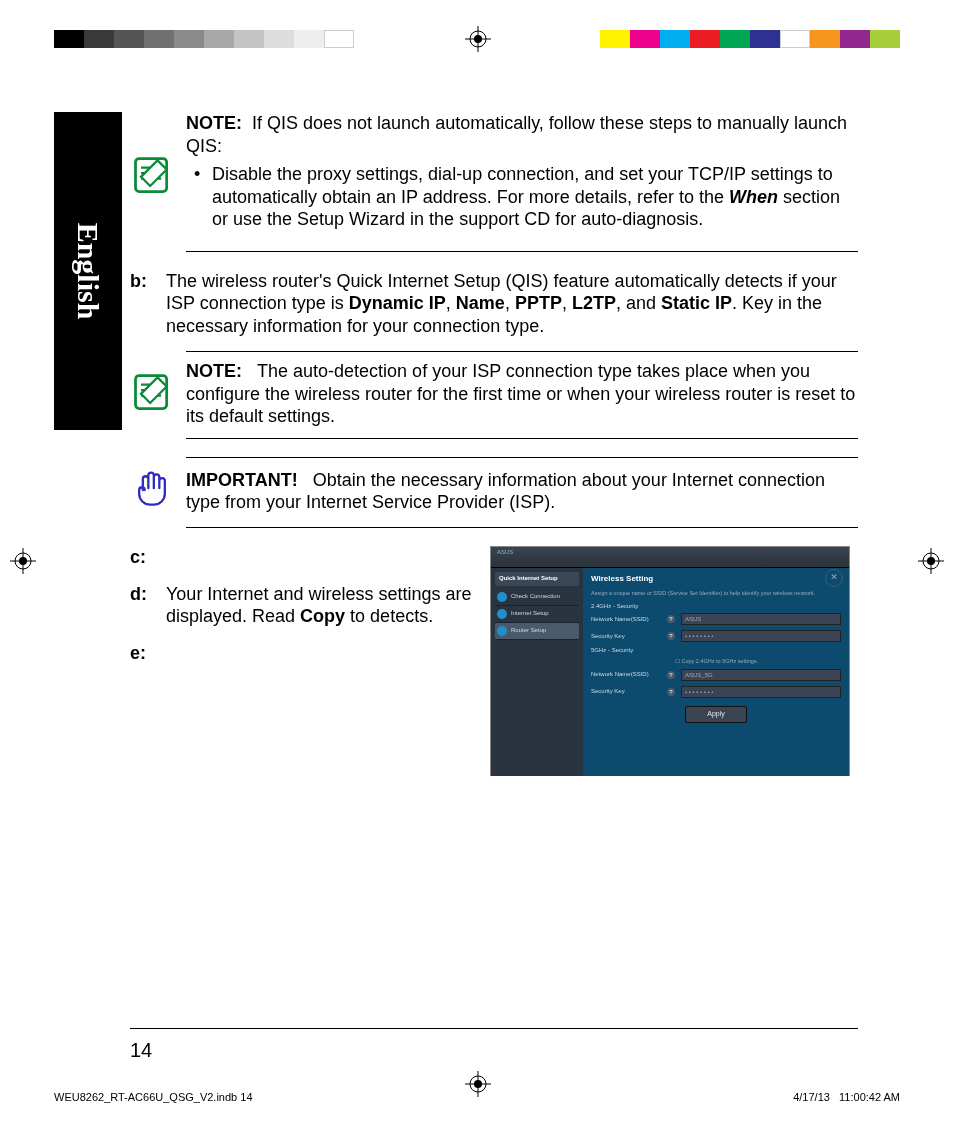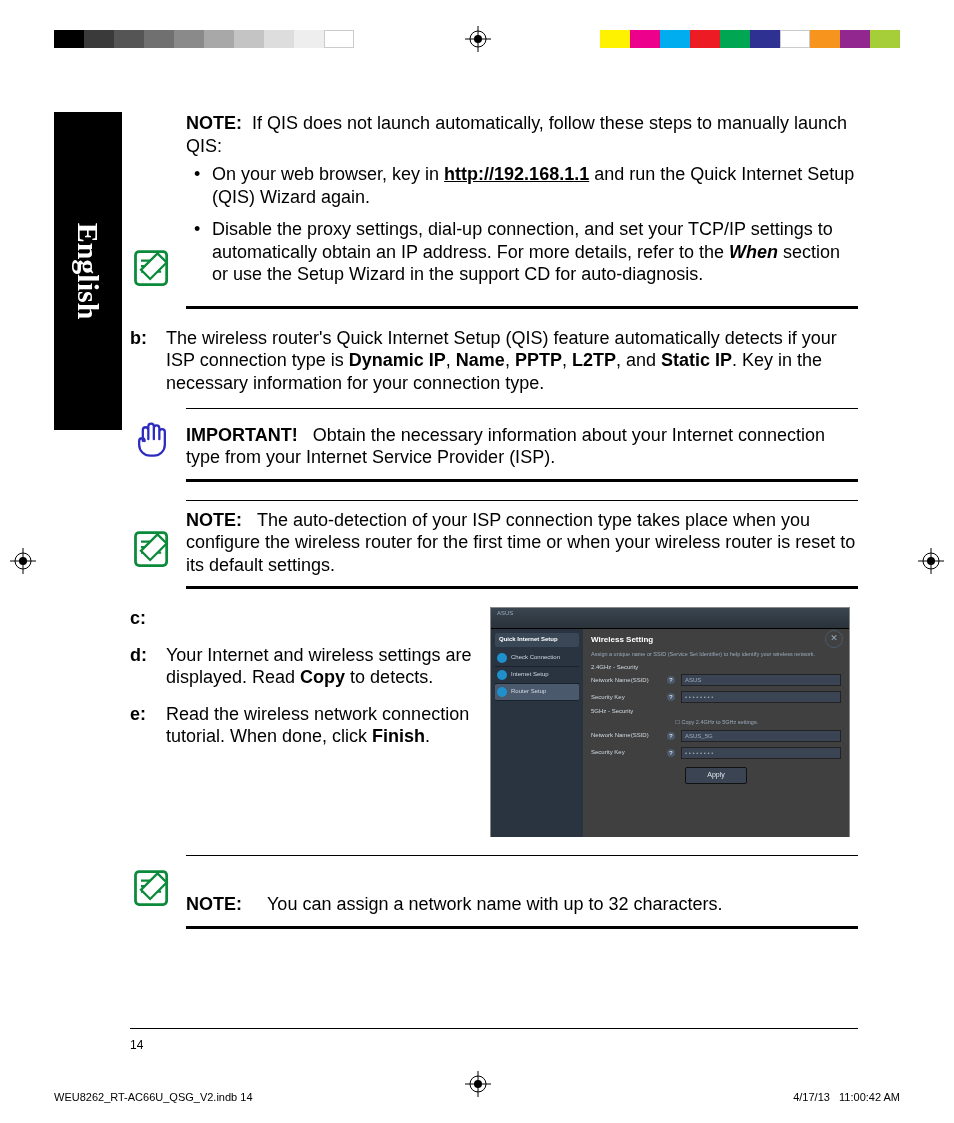--- a/index.html
+++ b/index.html
@@ -53,23 +53,23 @@
     white-space: nowrap;
   }
   .content {
     position: absolute;
     left: 130px;
     top: 112px;
     width: 728px;
   }
   .note-block {
     display: flex;
-    align-items: flex-end;
+    align-items: center;
     border-top: 1px solid #000;
-    border-bottom: 3px solid #000000;
+    border-bottom: 1px solid #000000;
     padding: 8px 0 10px 0;
     margin-bottom: 18px;
   }
   .note-block.no-top-border { border-top: none; padding-top: 0; }
   .icon-col {
     width: 56px;
     flex-shrink: 0;
     padding-top: 2px;
   }
   .note-icon svg { width: 44px; height: 44px; }
@@ -152,21 +152,21 @@
     border-radius: 2px;
   }
   .router-shot .side .ico {
     width: 10px; height: 10px; border-radius: 50%;
     background: #1e90cc;
     flex-shrink: 0;
   }
   .router-shot .main {
     flex: 1;
     padding: 6px 8px;
-    background: #404040;
+    background: #0c4a6e;
   }
   .router-shot .main .title {
     color: #fff; font-size: 8px; font-weight: bold;
     margin-bottom: 6px;
   }
   .router-shot .row {
     display: flex;
     align-items: center;
     font-size: 6px;
     margin-bottom: 5px;
@@ -214,21 +214,21 @@
     position: absolute;
     left: 130px;
     top: 1028px;
     width: 728px;
     border-top: 1px solid #000;
   }
   .page-number {
     position: absolute;
     left: 130px;
     top: 1038px;
-    font-size: 12px;
+    font-size: 20px;
   }
   .doc-footer {
     position: absolute;
     bottom: 18px;
     left: 54px;
     right: 54px;
     font-size: 11px;
     color: #000;
     display: flex;
     justify-content: space-between;
@@ -312,80 +312,74 @@
             <path d="M30 8 l10 10 -18 18 -10 -10 z" fill="#fff" stroke="#0a8a3a" stroke-width="2.5"></path>
           </svg>
       </span>
     </div>
     <div class="note-body">
       <div>
         <b class="hdr">NOTE:</b>&nbsp;&nbsp;<span>If QIS does not launch automatically, follow these steps to manually launch QIS:</span>
       </div>
       <ul class="bullets">
         <li>
-          <span>On your web browser, key in </span><u class="link">http://192.168.1.1</u><span> and run the Quick Internet Setup (QIS) Wizard again.</span>
-        </li>
-        <li>
           <span>Disable the proxy settings, dial-up connection, and set your TCP/IP settings to automatically obtain an IP address. For more details, refer to the </span><b><i>When</i></b><span> section or use the Setup Wizard in the support CD for auto-diagnosis.</span>
         </li>
       </ul>
     </div>
   </div>
 
   <div class="step-row">
     <div class="step-letter">b:</div>
     <div class="step-body">
       <span>The wireless router's Quick Internet Setup (QIS) feature automatically detects if your ISP connection type is </span><b>Dynamic IP</b><span>, </span><b>Name</b><span>, </span><b>PPTP</b><span>, </span><b>L2TP</b><span>, and </span><b>Static IP</b><span>. Key in the necessary information for your connection type.</span>
-    </div>
-  </div>
-
-  <div class="note-block" style="margin-left:56px;">
-    <div class="icon-col" style="margin-left:-56px;">
-      <span class="note-icon">
-        <svg viewBox="0 0 48 48">
-            <path d="M14 24 v-12 a3 3 0 0 1 6 0 v10 M20 22 v-14 a3 3 0 0 1 6 0 v14 M26 22 v-12 a3 3 0 0 1 6 0 v12 M32 22 v-8 a3 3 0 0 1 6 0 v14 a12 12 0 0 1 -12 12 h-4 a12 12 0 0 1 -12 -12 v-4 a3 3 0 0 1 6 0" fill="none" stroke="#2e2bbf" stroke-width="2.5" stroke-linecap="round"></path>
-          </svg>
-      </span>
-    </div>
-    <div class="note-body">
-      <b class="hdr">IMPORTANT!</b>&nbsp;&nbsp;&nbsp;<span>Obtain the necessary information about your Internet connection type from your Internet Service Provider (ISP).</span>
     </div>
   </div>
 
   <div class="note-block" style="margin-left:56px;">
     <div class="icon-col" style="margin-left:-56px;">
       <span class="note-icon">
         <svg viewBox="0 0 48 48">
             <rect x="6" y="6" width="34" height="36" rx="4" fill="none" stroke="#0a8a3a" stroke-width="3"></rect>
             <path d="M12 16 h22 M12 22 h22 M12 28 h22" stroke="#0a8a3a" stroke-width="2.5"></path>
             <path d="M30 8 l10 10 -18 18 -10 -10 z" fill="#fff" stroke="#0a8a3a" stroke-width="2.5"></path>
           </svg>
       </span>
     </div>
     <div class="note-body">
       <b class="hdr">NOTE:</b>&nbsp;&nbsp;&nbsp;<span>The auto-detection of your ISP connection type takes place when you configure the wireless router for the first time or when your wireless router is reset to its default settings.</span>
+    </div>
+  </div>
+
+  <div class="note-block" style="margin-left:56px;">
+    <div class="icon-col" style="margin-left:-56px;">
+      <span class="note-icon">
+        <svg viewBox="0 0 48 48">
+            <path d="M14 24 v-12 a3 3 0 0 1 6 0 v10 M20 22 v-14 a3 3 0 0 1 6 0 v14 M26 22 v-12 a3 3 0 0 1 6 0 v12 M32 22 v-8 a3 3 0 0 1 6 0 v14 a12 12 0 0 1 -12 12 h-4 a12 12 0 0 1 -12 -12 v-4 a3 3 0 0 1 6 0" fill="none" stroke="#2e2bbf" stroke-width="2.5" stroke-linecap="round"></path>
+          </svg>
+      </span>
+    </div>
+    <div class="note-body">
+      <b class="hdr">IMPORTANT!</b>&nbsp;&nbsp;&nbsp;<span>Obtain the necessary information about your Internet connection type from your Internet Service Provider (ISP).</span>
     </div>
   </div>
 
   <div class="two-col">
     <div class="textcol">
       <div class="step-row">
         <div class="step-letter">c:</div>
       </div>
       <div class="step-row">
         <div class="step-letter">d:</div>
         <div class="step-body">
           <span>Your Internet and wireless settings are displayed. Read </span><b>Copy</b><span> to detects.</span>
         </div>
       </div>
       <div class="step-row" style="margin-bottom:0">
         <div class="step-letter">e:</div>
-        <div class="step-body">
-          <span>Read the wireless network connection tutorial. When done, click </span><b>Finish</b><span>.</span>
-        </div>
       </div>
     </div>
     <div class="imgcol">
       <div class="router-shot">
         <div class="topbar">ASUS</div>
         <div class="closeicon">✕</div>
         <div class="body">
           <div class="side">
             <div class="hdr">Quick Internet Setup</div>
             <div class="item">
@@ -427,34 +421,20 @@
                 <span class="q">?</span>
                 <span class="inp">• • • • • • • •</span>
               </div>
             <div class="applybtn">Apply</div>
           </div>
         </div>
       </div>
     </div>
   </div>
 
-  <div class="note-block" style="margin-left:56px;">
-    <div class="icon-col" style="margin-left:-56px;">
-      <span class="note-icon">
-        <svg viewBox="0 0 48 48">
-            <rect x="6" y="6" width="34" height="36" rx="4" fill="none" stroke="#0a8a3a" stroke-width="3"></rect>
-            <path d="M12 16 h22 M12 22 h22 M12 28 h22" stroke="#0a8a3a" stroke-width="2.5"></path>
-            <path d="M30 8 l10 10 -18 18 -10 -10 z" fill="#fff" stroke="#0a8a3a" stroke-width="2.5"></path>
-          </svg>
-      </span>
-    </div>
-    <div class="note-body">
-      <b class="hdr">NOTE:</b>&nbsp;&nbsp;&nbsp;&nbsp;&nbsp;<span>You can assign a network name with up to 32 characters.</span>
-    </div>
-  </div>
 
 </div>
 
 <div class="page-footer-line"></div>
 <div class="page-number">14</div>
 
 <div class="doc-footer">
   <span>WEU8262_RT-AC66U_QSG_V2.indb   14</span>
   <span>
     <span>4/17/13</span>&nbsp;&nbsp;&nbsp;<span>11:00:42 AM</span>

